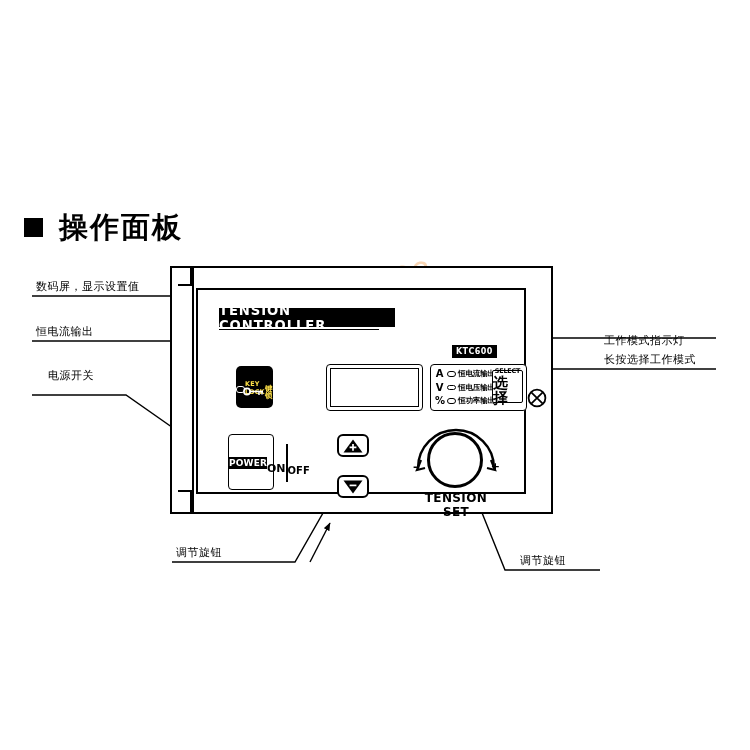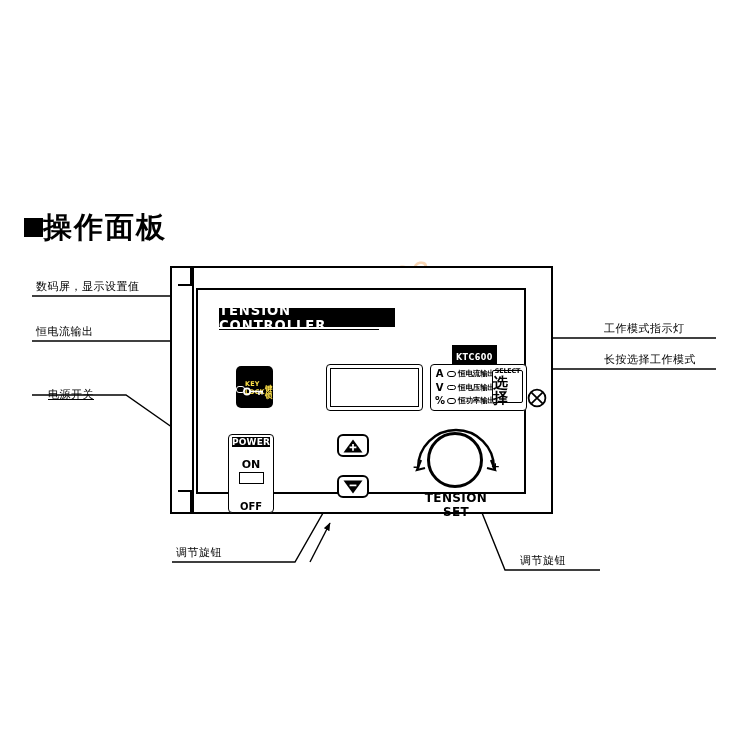--- a/index.html
+++ b/index.html
@@ -17,20 +17,21 @@
     color: #000;
   }
 
   
   #page-heading {
     position: absolute;
     left: 24px;
     top: 213px;
     display: flex;
     align-items: center;
+    gap: 16px;
   }
   #page-heading .bullet {
     width: 19px;
     height: 19px;
     background: #000;
   }
   #page-heading .htext {
     font-size: 29px;
     font-weight: bold;
     letter-spacing: 2px;
@@ -298,36 +299,36 @@
   
   #model-tag {
     position: absolute;
     left: 254px;
     top: 55px;
     background: #000;
     color: #fff;
     font-size: 8px;
     font-weight: bold;
     letter-spacing: .4px;
-    padding: 8px 4px;
+    padding: 2px 4px;
   }
 
   
   #power {
     position: absolute;
     left: 30px;
     top: 144px;
     width: 46px;
-    height: 79px;
+    height: 56px;
     border: 1.8px solid #000;
     border-radius: 4px;
     box-sizing: border-box;
     background: #fff;
     display: flex;
-    flex-direction: column;
+    flex-direction: row;
     align-items: center;
   }
   #power .pwr-banner {
     width: 38px;
     height: 12px;
     background: #000;
     color: #fff;
     font-size: 9px;
     font-weight: bold;
     display: flex;
@@ -447,23 +448,23 @@
 
   <path d="M600,570 L505,570 L468,478" stroke="#000" stroke-width="1.4" fill="none" marker-end="url(#arrh)"></path>
 
   <path d="M170,296 L175,296" stroke="#000" stroke-width="1.5" fill="none"></path>
 </svg>
 
 <div class="anno" style="left:36px; top:280px;">数码屏，显示设置值</div>
 
 <div class="anno" style="left:36px; top:325px;">恒电流输出</div>
 
-<div class="anno" style="left:48px; top:388px;text-decoration:underline;">电源开关</div>
-
-<div class="anno" style="left:604px; top:322px;">工作模式指示灯</div>
+<div class="anno" style="left:48px; top:369px;">电源开关</div>
+
+<div class="anno" style="left:604px; top:334px;">工作模式指示灯</div>
 
 <div class="anno" style="left:604px; top:353px;">长按选择工作模式</div>
 
 <div class="anno" style="left:176px; top:546px;">调节旋钮</div>
 
 <div class="anno" style="left:520px; top:554px;">调节旋钮</div>
 
 <div id="device">
 
   <div class="outer-box"></div>

